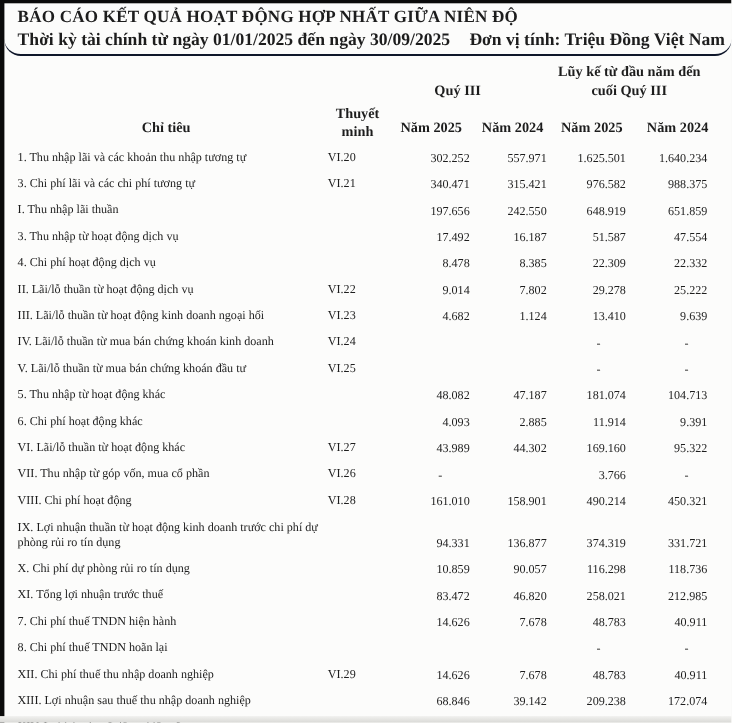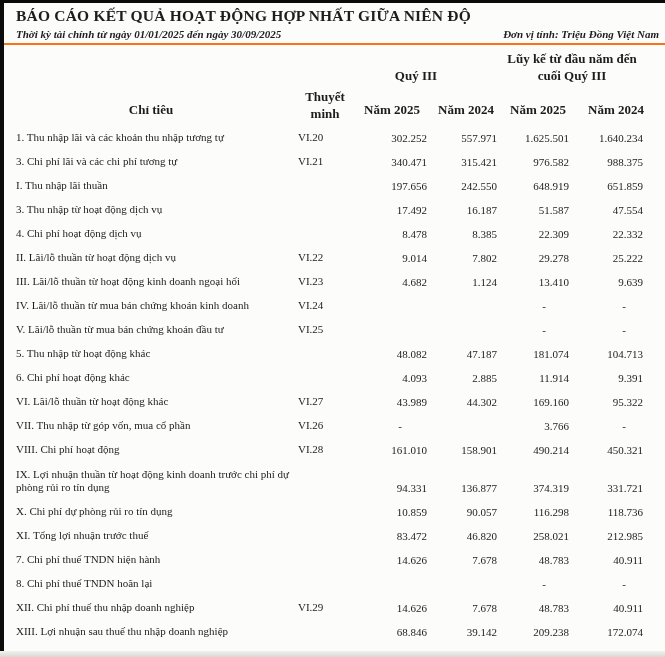--- a/index.html
+++ b/index.html
@@ -10,24 +10,24 @@
   }
   .page{
     position:relative;width:665px;height:657px;
     background:#fcfcfb;color:#1d1d1d;overflow:hidden;
   }
   .edge-left{position:absolute;left:0;top:0;width:4px;height:100%;background:#0b0b0b;}
   .edge-top{position:absolute;left:0;top:0;width:100%;height:3px;background:#0b0b0b;}
   .edge-bottom{position:absolute;left:0;bottom:0;width:100%;height:6px;
     background:linear-gradient(#f1f1ef,#d9d9d6);}
   .content{position:absolute;left:4px;top:3px;width:661px;}
-  .doc-header{padding:4px 6px 3px 12px;border-bottom:2px solid #f97316;}
+  .doc-header{padding:4px 6px 3px 12px;border-bottom:2px solid #0f172a;border-radius:15px;}
   .doc-title{font-size:15.5px;font-weight:bold;letter-spacing:.2px;line-height:1.15;}
   .subtitle-row{display:flex;justify-content:space-between;align-items:flex-end;
-    margin-top:3px;font-size:11px;font-weight:bold;font-style:italic;}
+    margin-top:3px;font-size:16px;font-weight:bold;}
   table{border-collapse:collapse;table-layout:fixed;width:652px;margin-top:1px;}
   th,td{padding:0;font-weight:normal;}
   thead th{font-weight:bold;font-size:13px;line-height:1.25;vertical-align:bottom;}
   th.h-criteria{text-align:center;padding-bottom:8px;}
   th.h-note{text-align:center;padding-bottom:4px;}
   th.h-group-q3{text-align:center;padding-right:20px;padding-bottom:2px;height:38px;}
   th.h-group-ytd{text-align:center;padding-right:12px;padding-bottom:2px;}
   th.h-year{text-align:center;padding-bottom:8px;height:32px;}
   tbody tr{height:24px;}
   tbody tr.tall{height:38px;}

